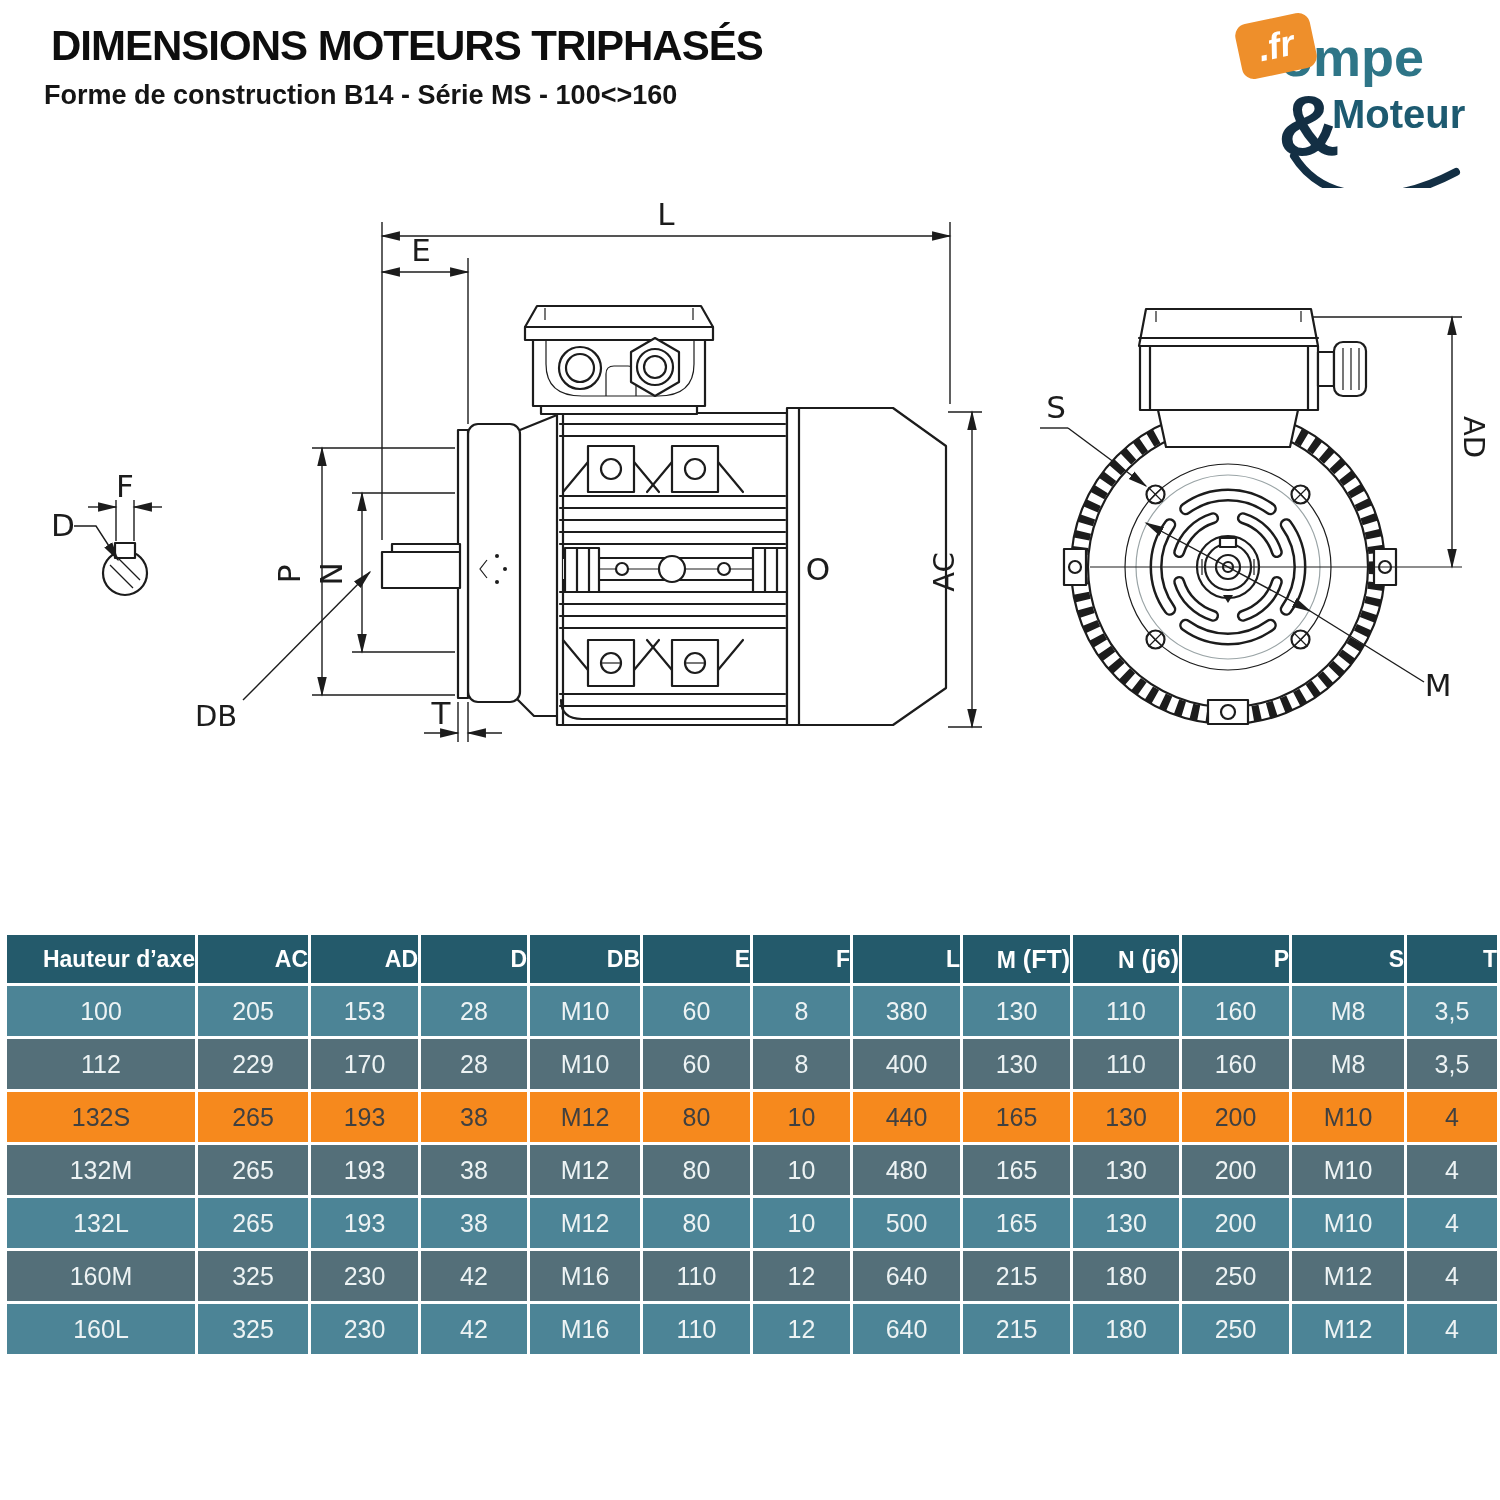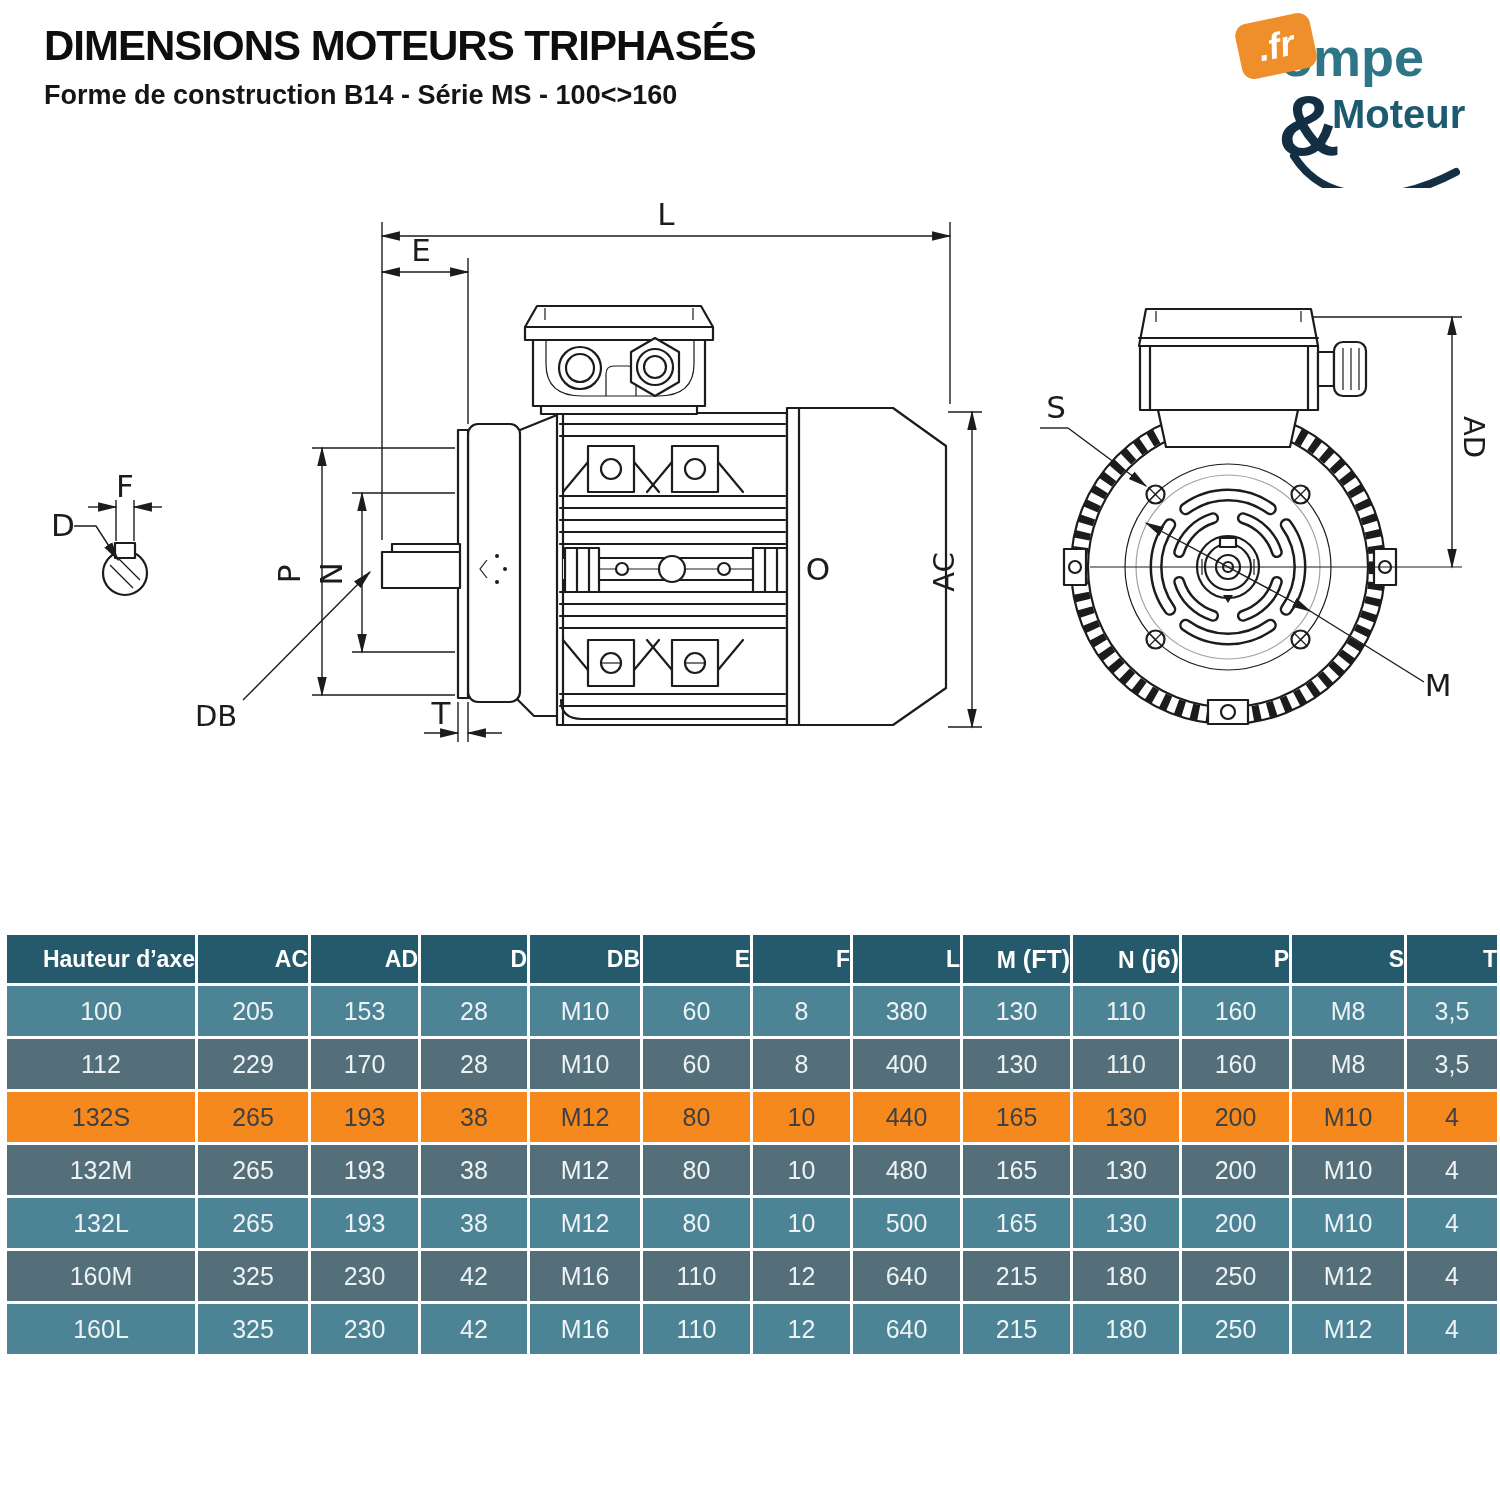--- a/index.html
+++ b/index.html
@@ -1,21 +1,21 @@
 <!DOCTYPE html>
 <html style="--header-bg: #245a6b; --row-light: #4c8496; --row-dark: #546f79; --row-highlight: #f6891d; --cell-text: #edf3f4; --title: #0e0e0e; --logo-teal: #2e7587; --logo-teal-dark: #1d5a70; --logo-navy: #132f44; --logo-orange: #ee8f2b;"><head>
 <meta charset="utf-8">
 <style>
   html,body{margin:0;padding:0;}
   body{width:1500px;height:1500px;position:relative;background:#ffffff;overflow:hidden;
        font-family:"Liberation Sans","DejaVu Sans",sans-serif;}
   .abs{position:absolute;}
 
   
-  .page-title{left:44px;top:22px;font-size:42px;font-weight:700;letter-spacing:-1px;color:var(--title,#0e0e0e);white-space:nowrap;}
+  .page-title{left:51px;top:22px;font-size:42px;font-weight:700;letter-spacing:-1px;color:var(--title,#0e0e0e);white-space:nowrap;}
   .page-subtitle{left:44px;top:80px;font-size:27px;font-weight:700;color:#151515;white-space:nowrap;}
 
   
   .logo{left:1238px;top:18px;width:260px;height:170px;}
   .logo span{position:absolute;white-space:nowrap;font-weight:700;}
   .logo-pompe{left:6px;top:8px;font-size:54px;color:var(--logo-teal,#2e7587);}
   .logo-amp{left:40px;top:58px;font-size:86px;color:var(--logo-navy,#132f44);}
   .logo-moteur{left:94px;top:74px;font-size:40px;color:var(--logo-teal-dark,#1d5a70);}
   .logo-fr-box{left:156px;top:88px;width:76px;height:56px;background:var(--logo-orange,#ee8f2b);
     border-radius:12px;transform:rotate(-12deg);display:flex;align-items:center;justify-content:center;}

